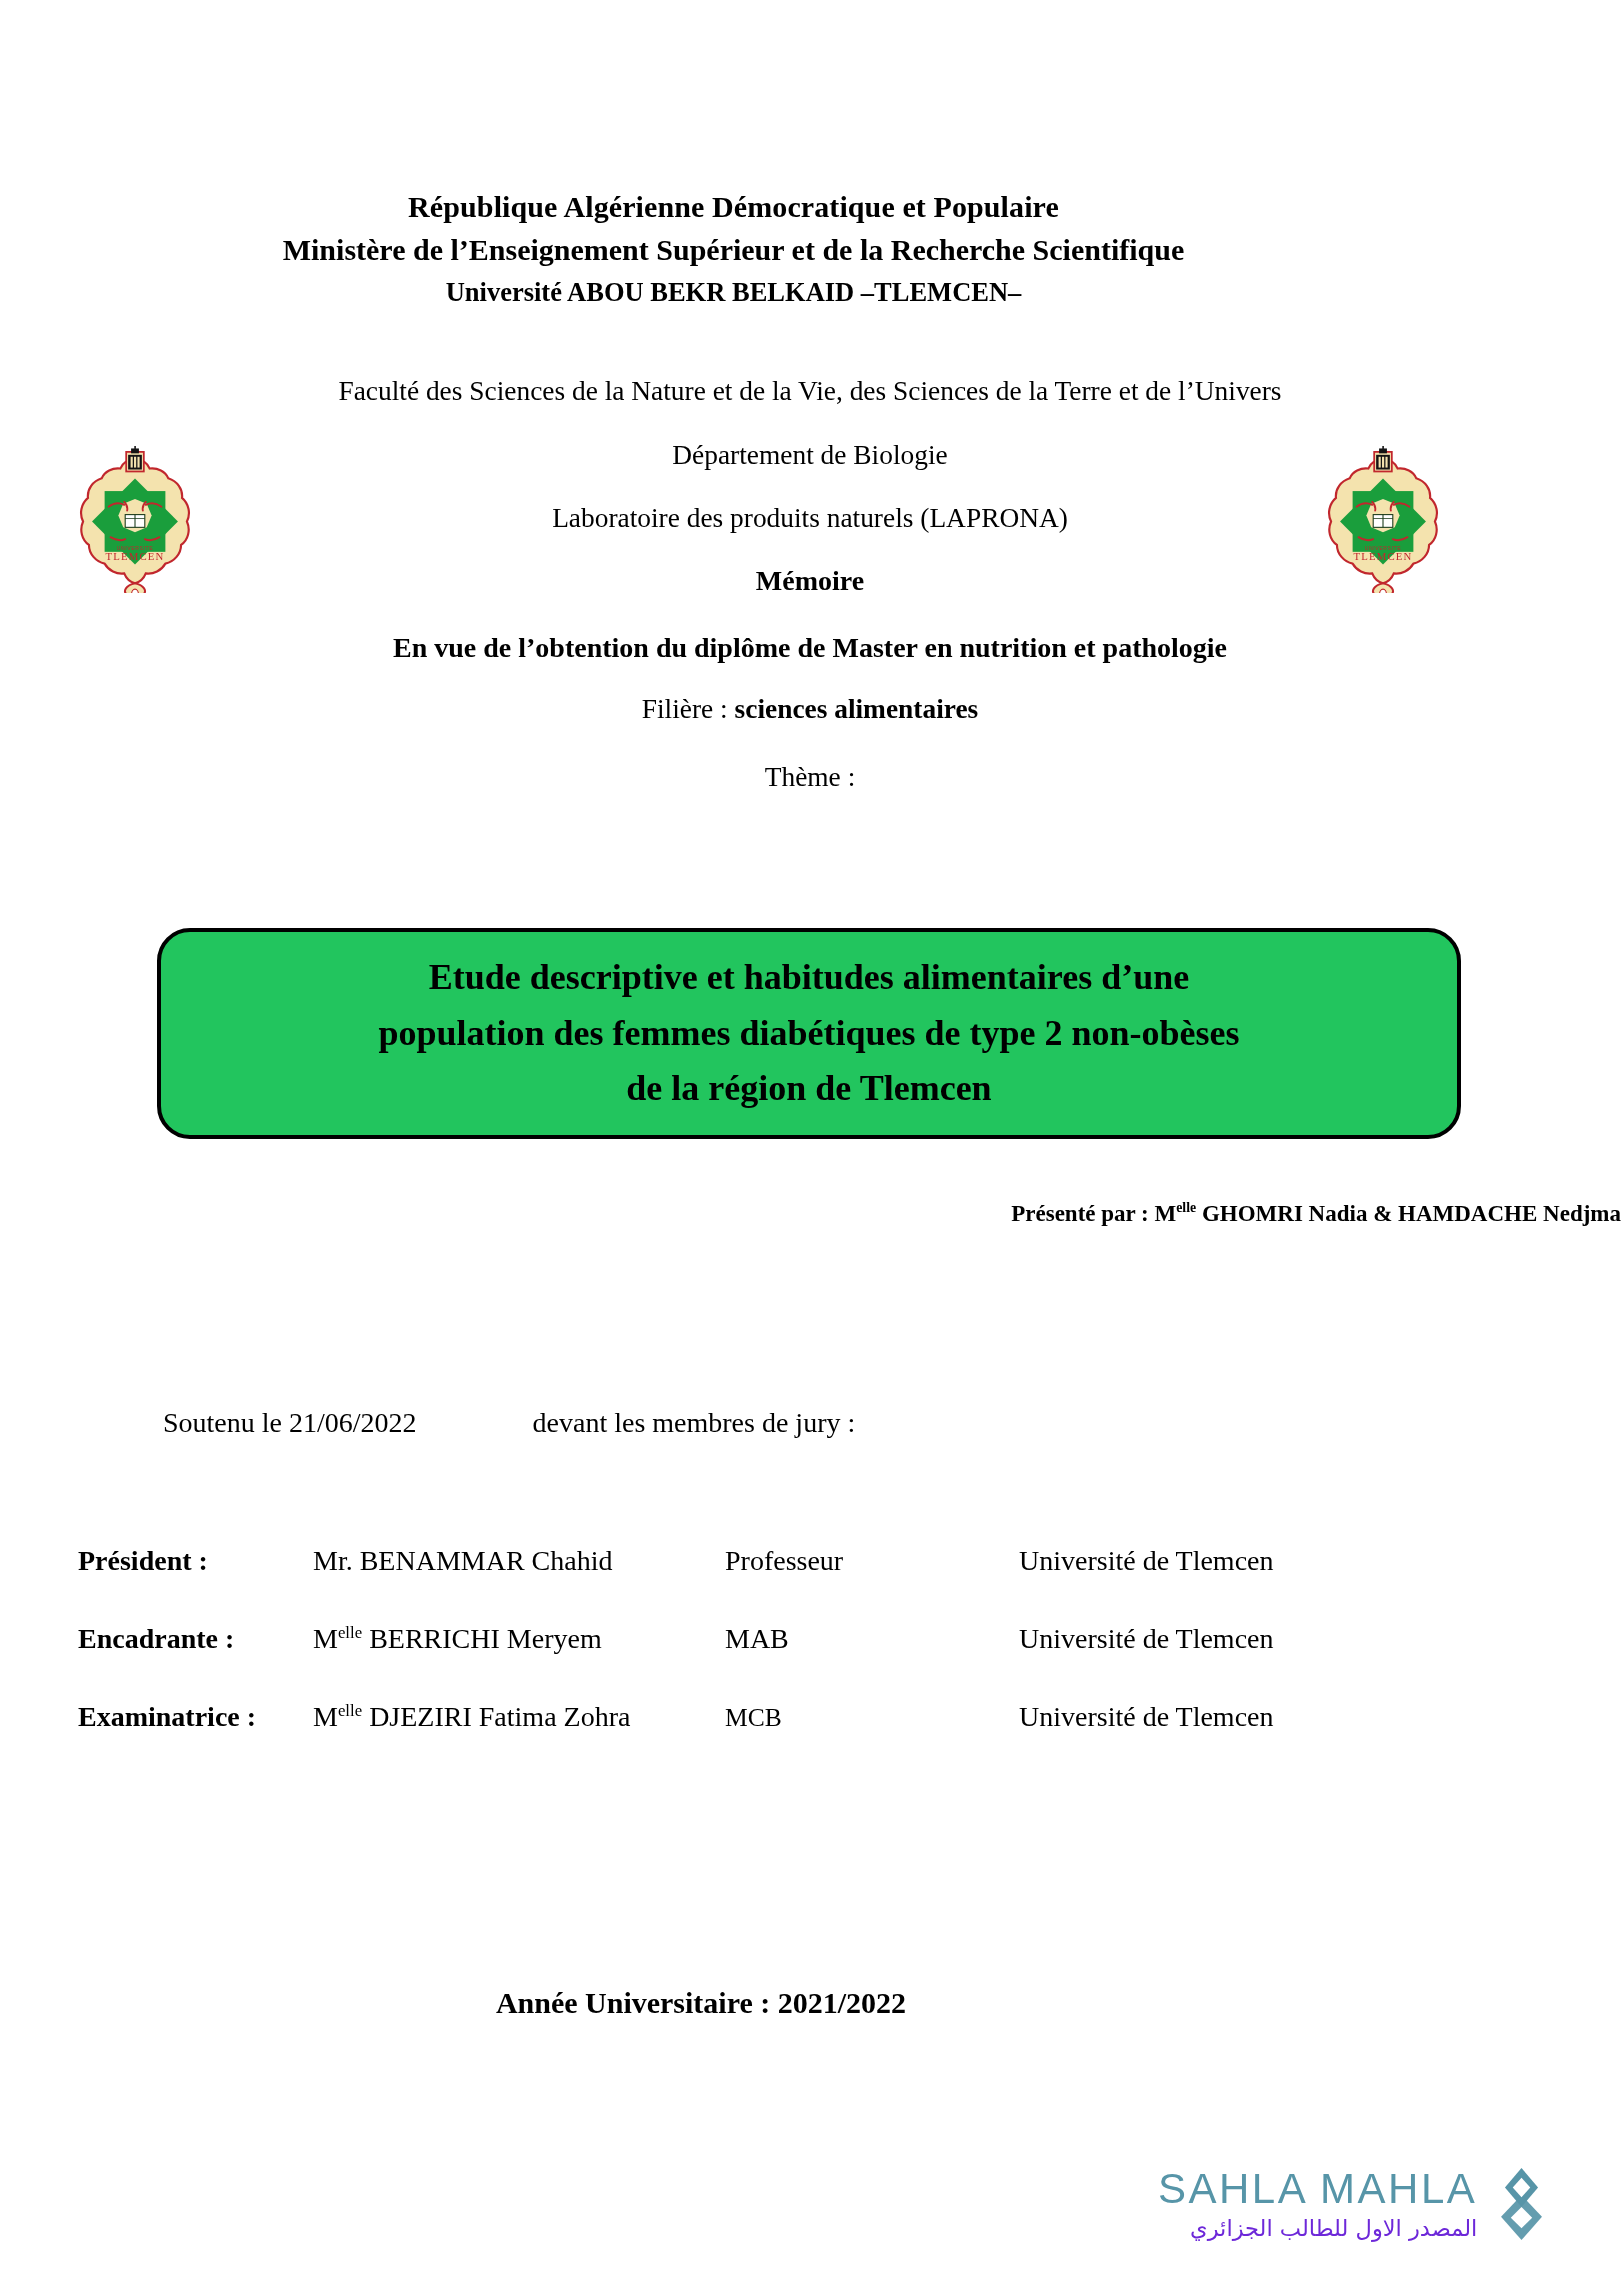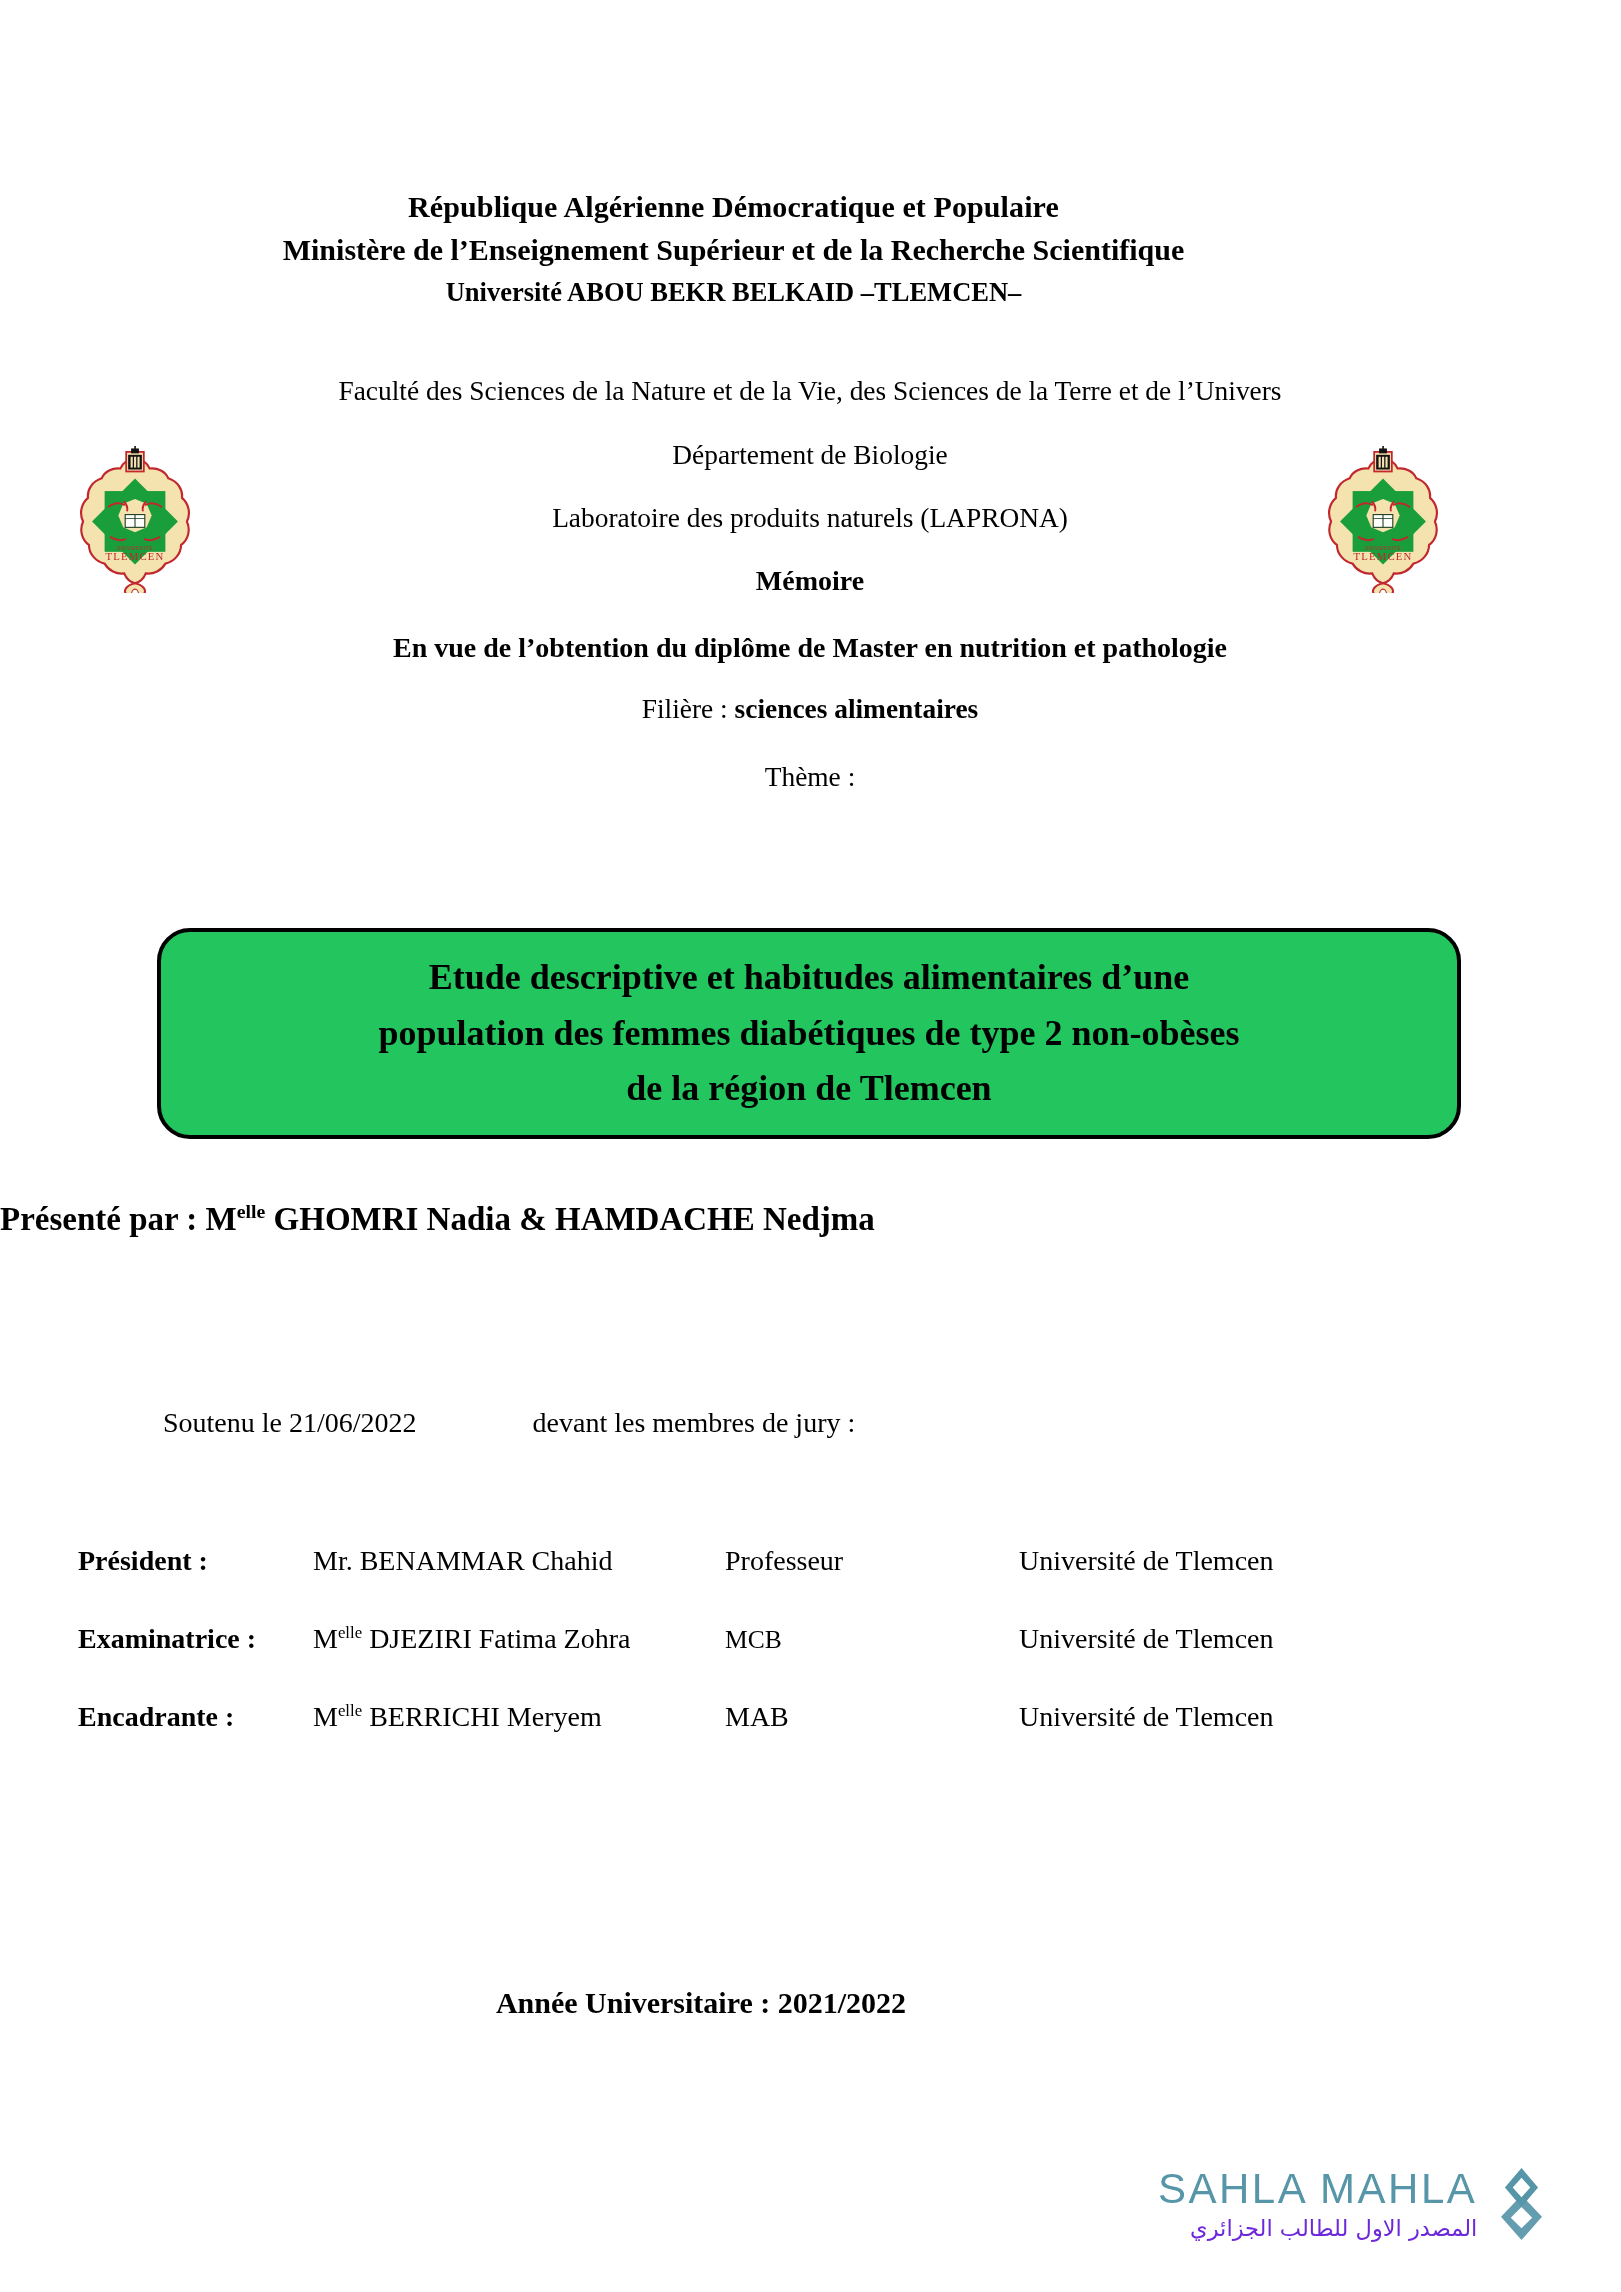--- a/index.html
+++ b/index.html
@@ -112,23 +112,23 @@
     line-height: 1.55;
     padding: 0 27.4px;
   }
 
   
   .presented {
     position: absolute;
     top: 1201px;
     left: 0;
     width: 1621px;
-    text-align: left;
-    font-weight: bold;
-    font-size: 33px;
+    text-align: right;
+    font-weight: bold;
+    font-size: 23px;
   }
 
   
   .soutenu {
     position: absolute;
     top: 1407px;
     left: 163px;
     font-size: 28px;
     white-space: nowrap;
   }
@@ -360,29 +360,29 @@
 
   <table class="jury">
     <tbody>
       <tr>
         <td class="role">Président :</td>
         <td class="person"><span>Mr. BENAMMAR Chahid</span><sup></sup><span></span></td>
         <td class="grade">Professeur</td>
         <td class="place">Université de Tlemcen</td>
       </tr>
       <tr>
+        <td class="role">Encadrante :</td>
+        <td class="person"><span>M</span><sup>elle</sup><span> BERRICHI Meryem</span></td>
+        <td class="grade">MAB</td>
+        <td class="place">Université de Tlemcen</td>
+      </tr>
+      <tr>
         <td class="role">Examinatrice :</td>
         <td class="person"><span>M</span><sup>elle</sup><span> DJEZIRI Fatima Zohra</span></td>
         <td class="grade small">MCB</td>
-        <td class="place">Université de Tlemcen</td>
-      </tr>
-      <tr>
-        <td class="role">Encadrante :</td>
-        <td class="person"><span>M</span><sup>elle</sup><span> BERRICHI Meryem</span></td>
-        <td class="grade">MAB</td>
         <td class="place">Université de Tlemcen</td>
       </tr>
     </tbody>
   </table>
 
   <div class="annee">Année Universitaire : 2021/2022</div>
 
   <div class="watermark">
     <div class="wm-text">
       <div class="wm-name">SAHLA MAHLA</div>

